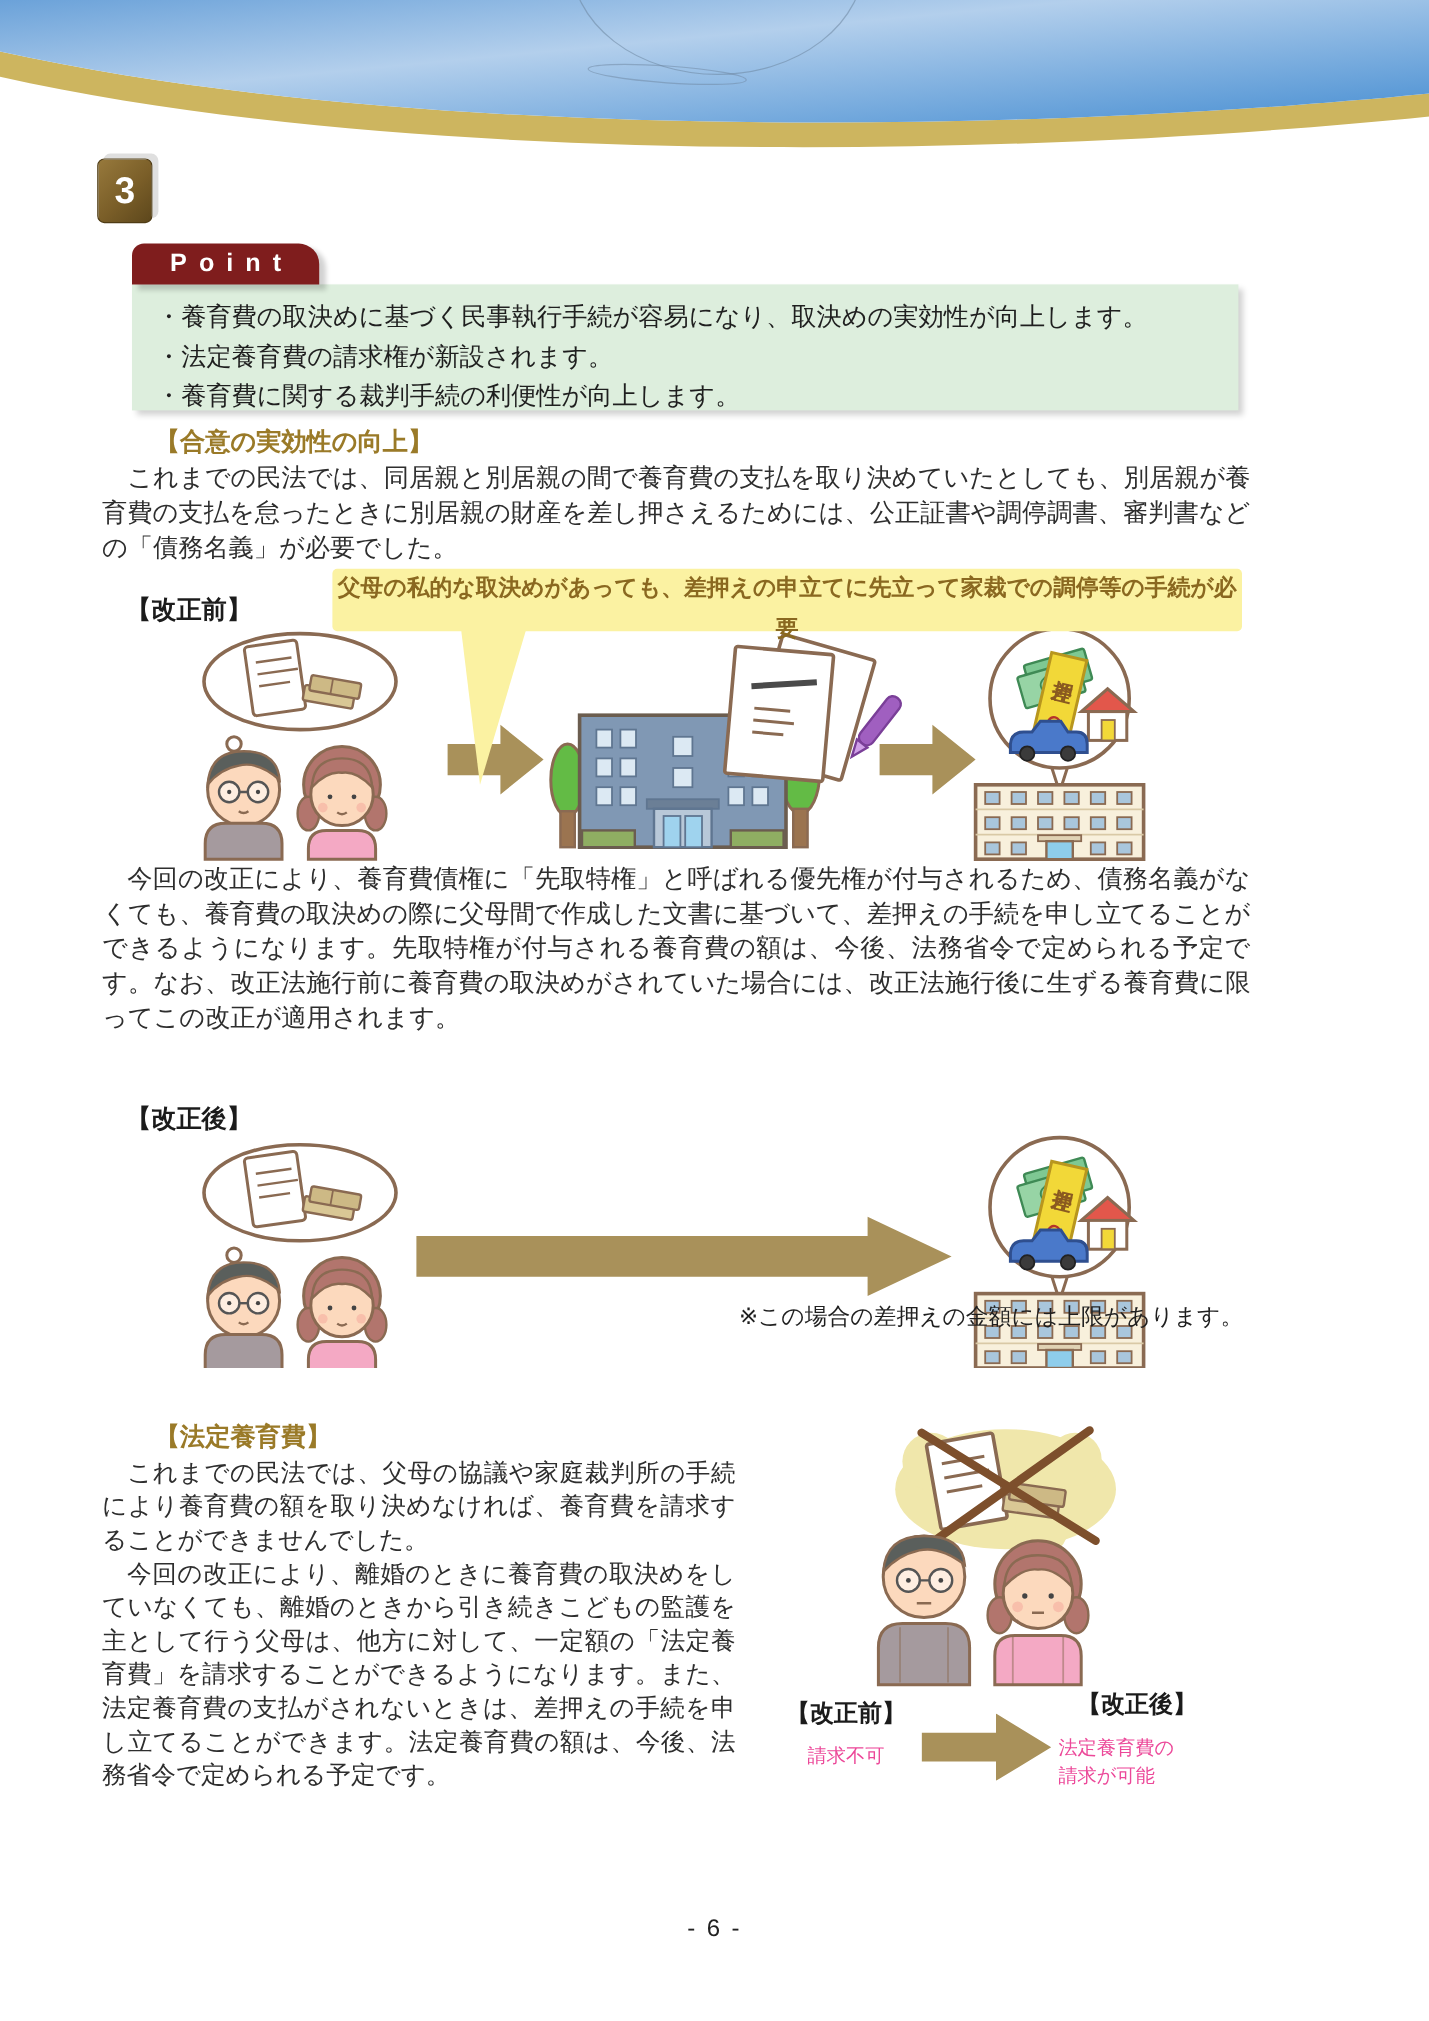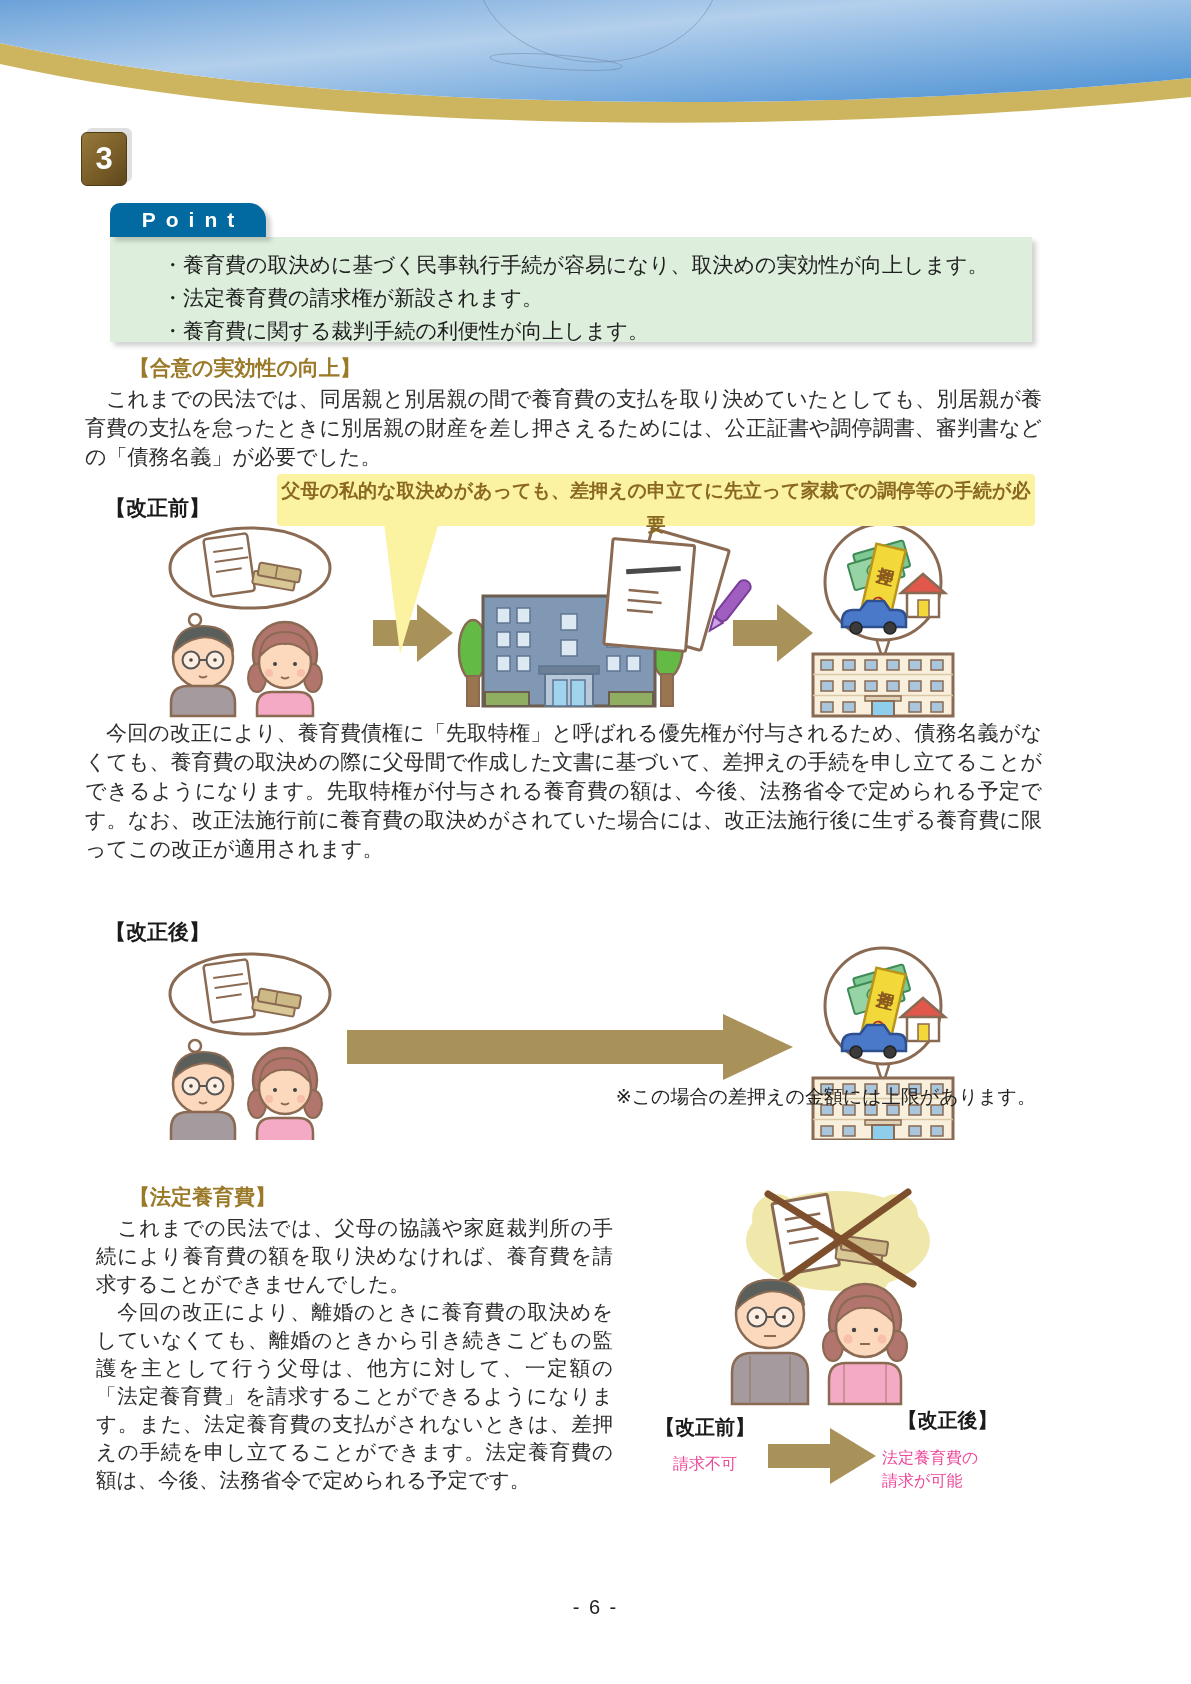--- a/index.html
+++ b/index.html
@@ -13,41 +13,41 @@
   .sec-num { left:81px; top:132px; width:46px; height:54px;
              background:linear-gradient(135deg,#97793c 0%,#7a5e28 55%,#5d471c 100%);
              border:1px solid #4f3c15; border-radius:6px; color:#fff; font-size:31px; font-weight:bold;
              text-align:center; line-height:52px; box-shadow:5px -4px 0 rgba(185,185,185,.45); z-index:3; }
   .title-bar { left:130px; top:134px; width:975px; height:45px;
              background:linear-gradient(90deg,#e9edf0 0%,#c9dbec 22%,#7fafde 58%,#4a92d6 100%);
              z-index:2; }
   .title-bar .t { display:block; padding-left:14px; font-size:29px; font-weight:bold;
              color:#15182a; line-height:45px; letter-spacing:1px; }
 
-  .point-tab { left:110px; top:203px; width:156px; height:34px; background:#0369a1;
+  .point-tab { left:110px; top:203px; width:156px; height:34px; background:#7f1d1d;
              border-radius:10px 17px 0 0; color:#fff; font-weight:bold; font-size:21px;
              text-align:center; line-height:34px; letter-spacing:10px; text-indent:10px;
              box-shadow:5px 4px 4px rgba(0,0,0,.18); z-index:2; }
   .point-box { left:110px; top:237px; width:922px; height:105px; background:#ddeedd;
              box-shadow:4px 4px 5px rgba(0,0,0,.18); padding:11px 0 0 20px; }
-  .point-box .bullet { font-size:21px; line-height:33px; color:#1f1f1f;margin-left:32px; }
+  .point-box .bullet { font-size:21px; line-height:33px; color:#1f1f1f; }
 
   .h-brown { font-size:21px; font-weight:bold; color:#9a7a28;margin-left:24px; }
   .label-black { font-size:21px; font-weight:bold; color:#1b1b1b; }
   .body-p { font-size:21px; line-height:29px; text-align:justify; color:#2e2e2e; }
 
   .callout { left:277px; top:474px; width:758px; height:52px; background:#fbf2a2;
              border-radius:4px; color:#8a6820; font-weight:bold; font-size:19px;
              text-align:center; line-height:34px; z-index:2; }
   .callout-tail { left:340px; top:506px; z-index:1; }
 
   .note { left:600px; top:1084px; width:436px; text-align:right; font-size:19px; color:#1f1f1f; }
 
   .leftcol { left:85px; top:1214px; width:528px; }
-  .leftcol p { font-size:20.5px; line-height:28px; text-align:justify; color:#2e2e2e;margin-left:11px; }
+  .leftcol p { font-size:20.5px; line-height:28px; text-align:justify; color:#2e2e2e; }
 
   .cap-label { font-size:20px; font-weight:bold; color:#1b1b1b; text-align:center; }
   .cap-text  { font-size:16px; color:#ec4899; line-height:23px; }
   .pre { white-space:pre-line; }
 
   .pagenum { left:0; top:1596px; width:1191px; text-align:center; font-size:20px; color:#222; letter-spacing:2px; }
 </style>
 </head>
 <body>
 

